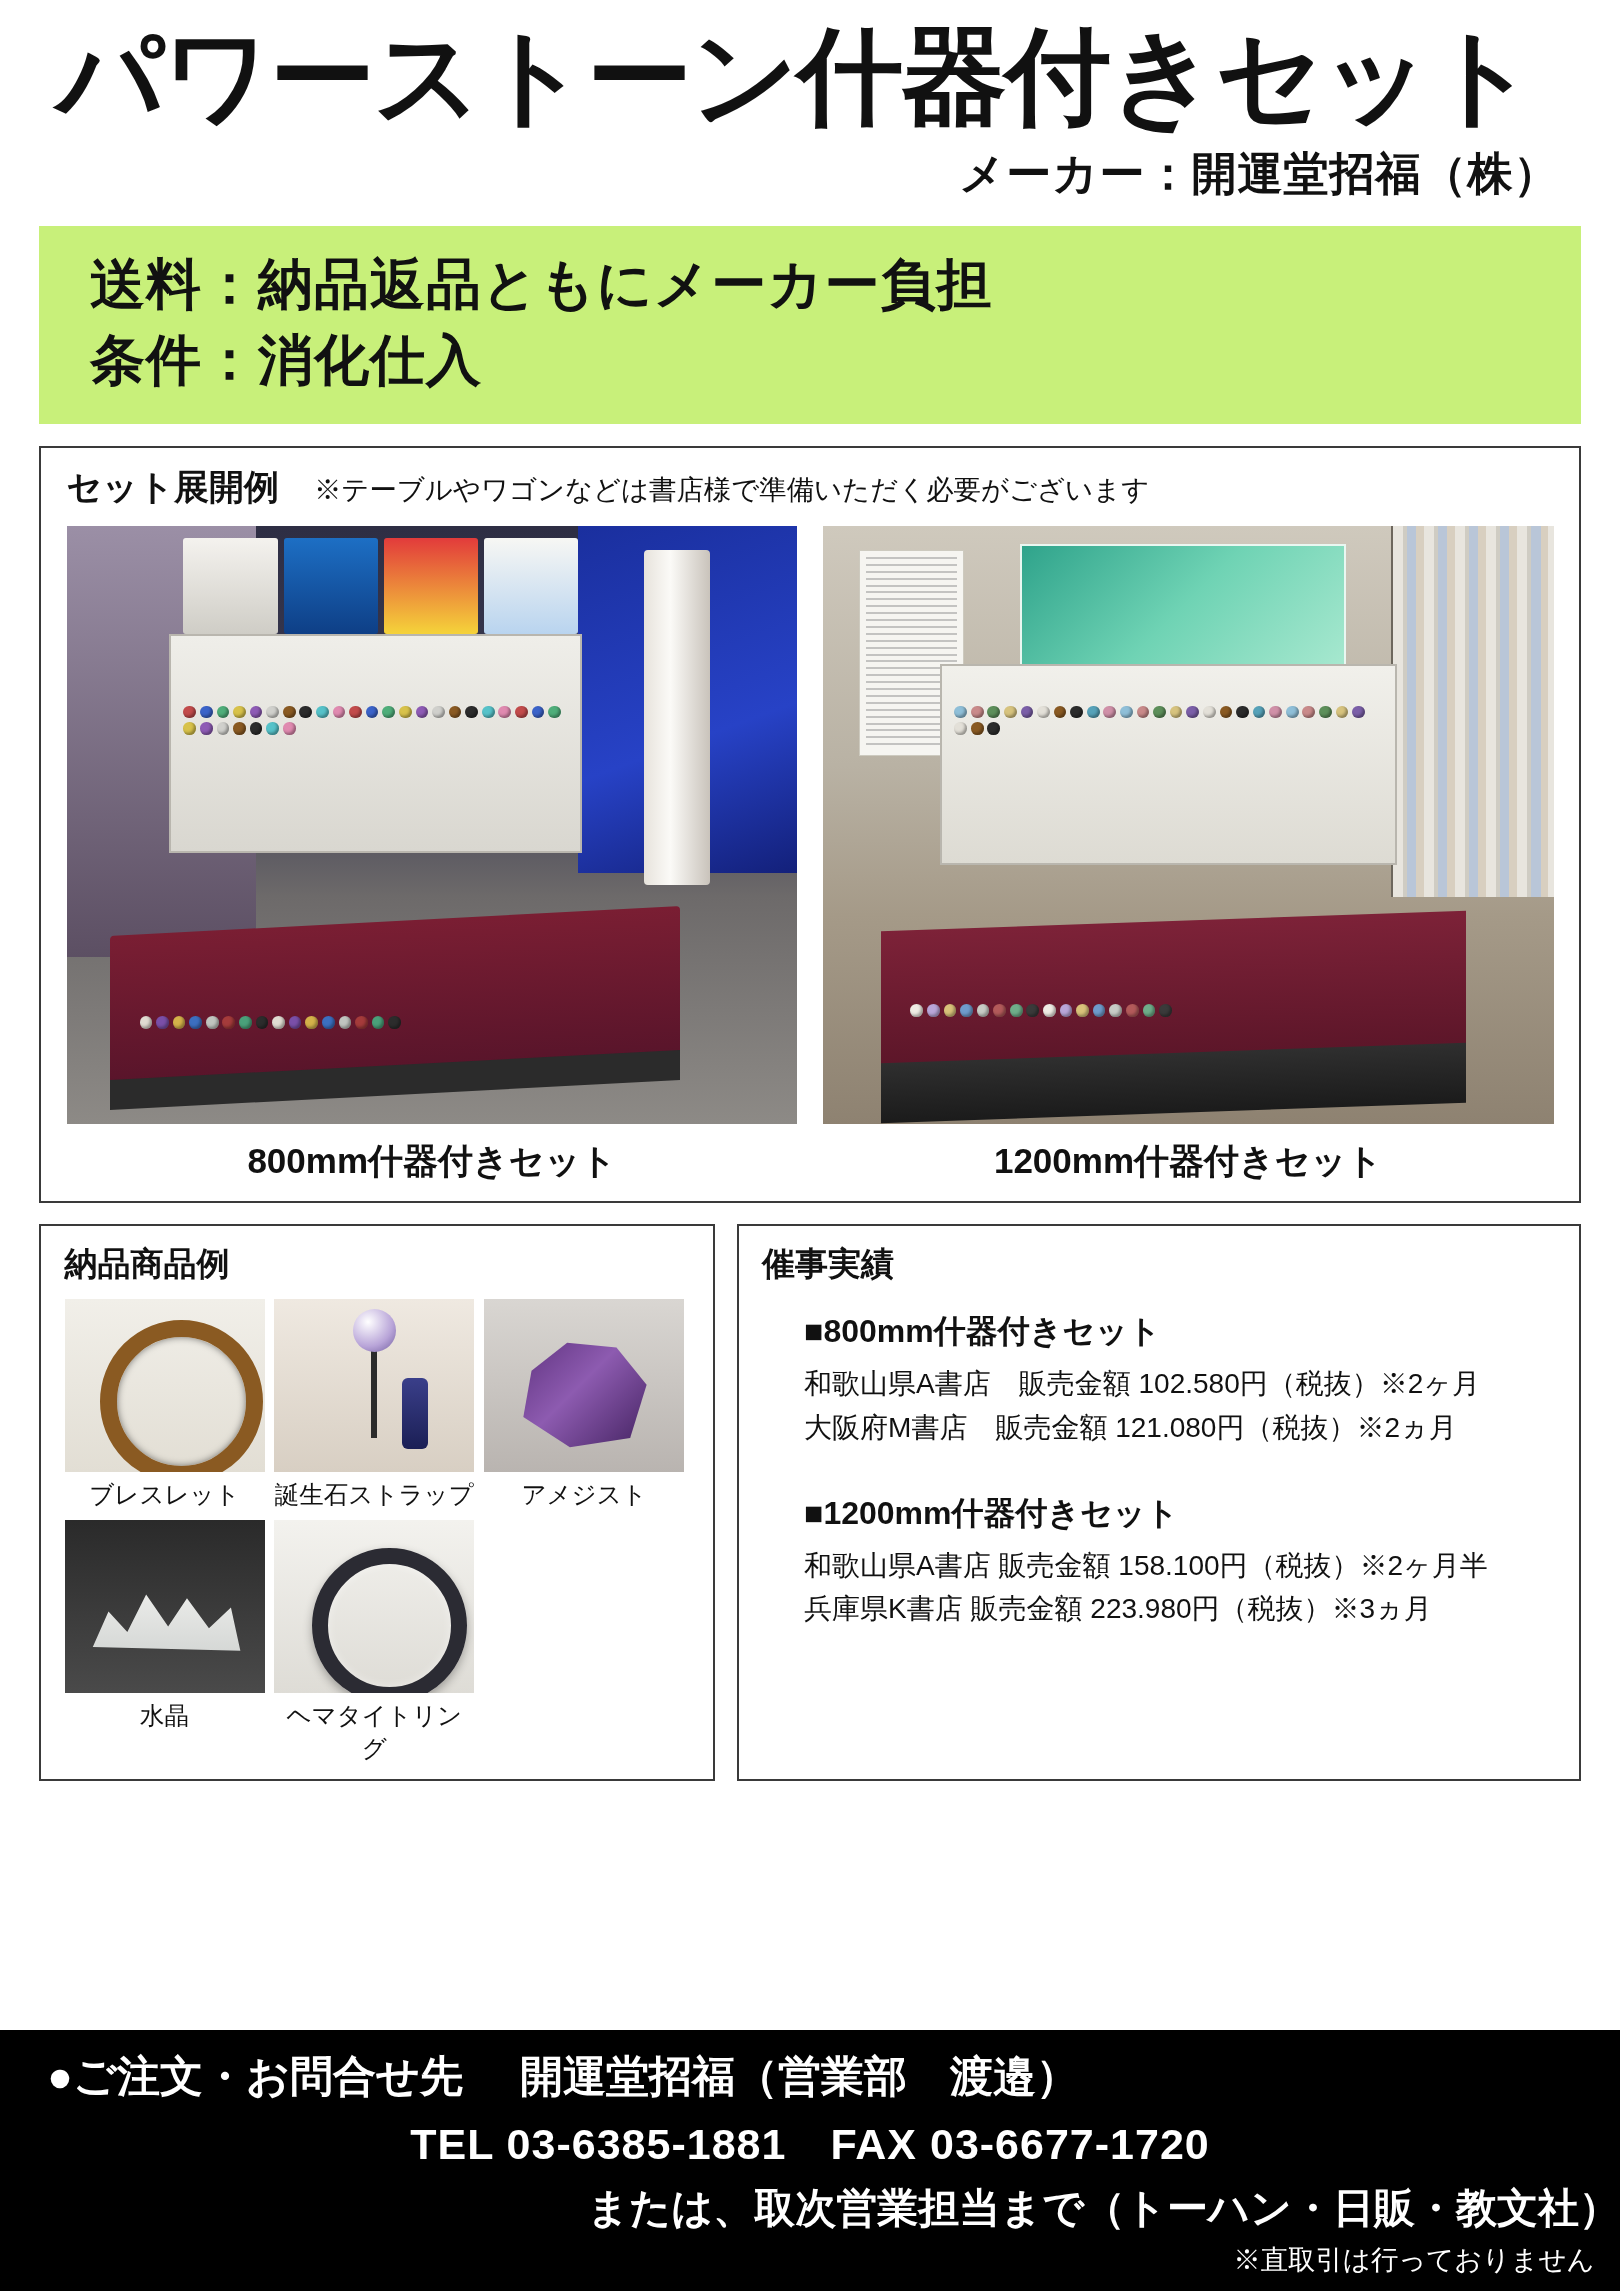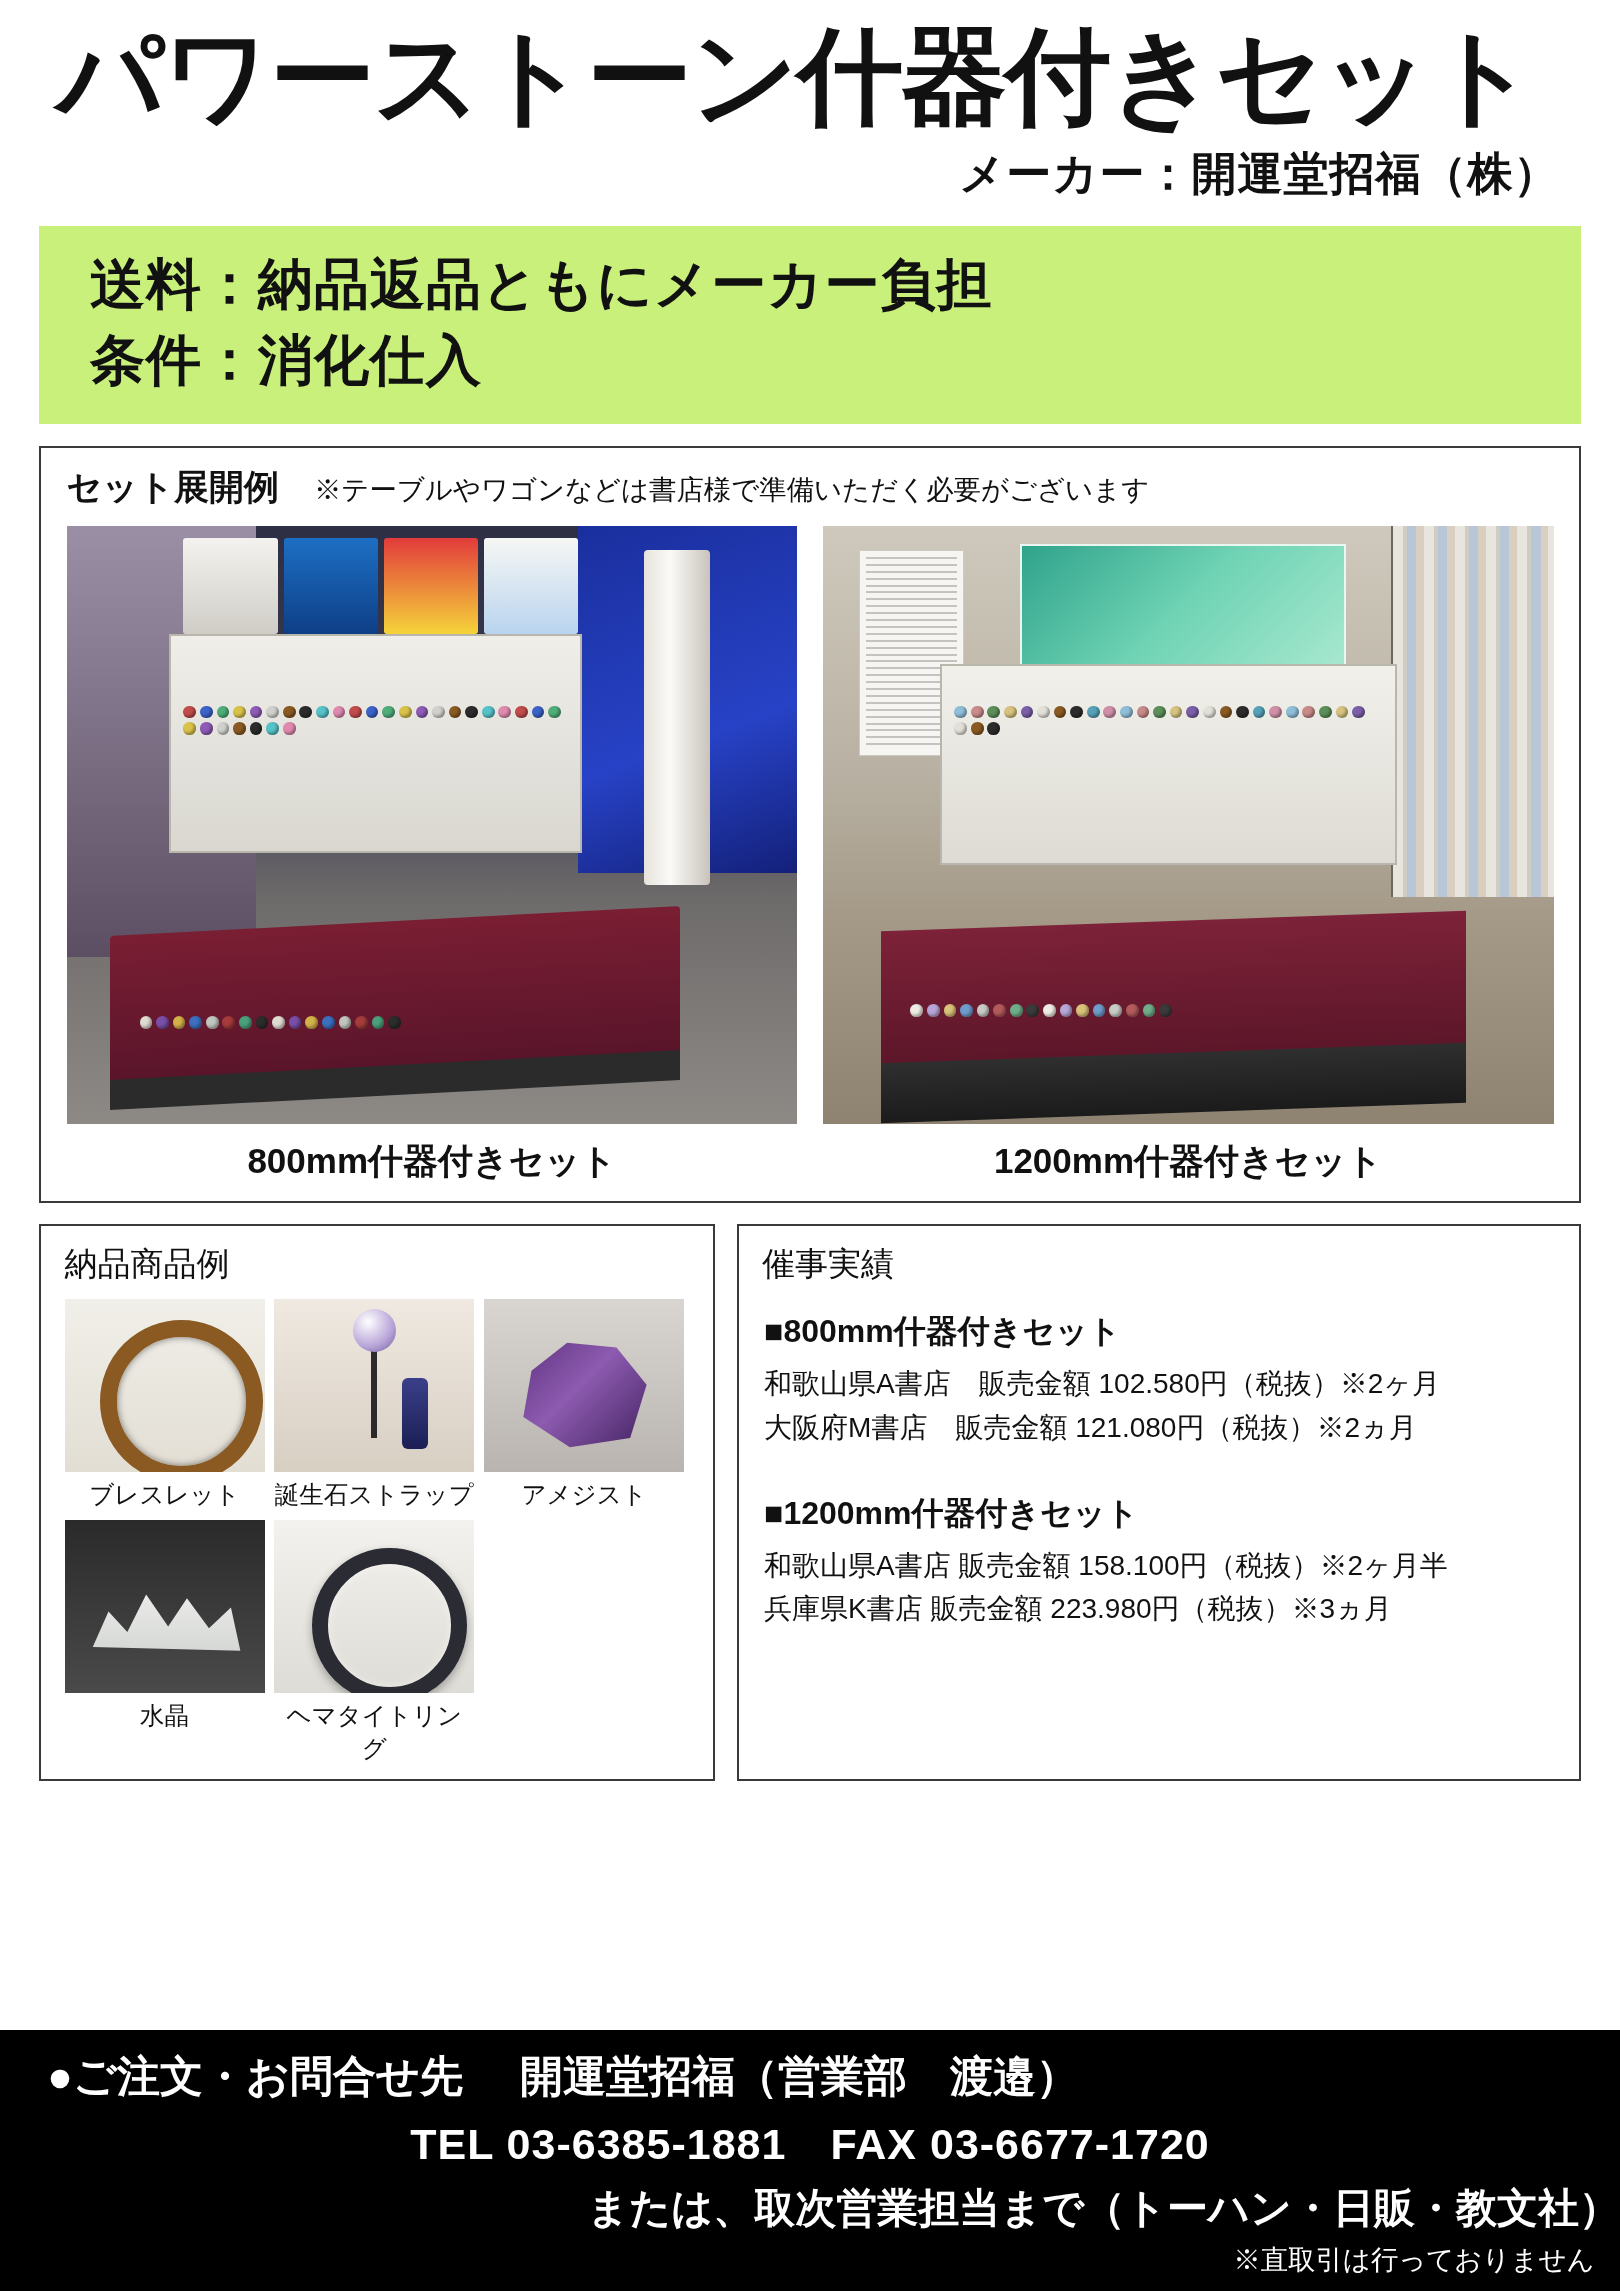--- a/index.html
+++ b/index.html
@@ -198,21 +198,21 @@
     display: flex;
     gap: 21.6px;
     margin-top: 21.6px;
   }
   .panel {
     border: 2.9px solid #3a3a3a;
     box-sizing: border-box;
   }
   .panel-title {
     font-size: 33px;
-    font-weight: 400;
+    font-weight: 700;
     padding: 15.7px 0 5.9px 23.5px;
   }
   .panel-left { width: 676px; }
   .panel-right { flex: 1; }
 
   .goods-grid {
     display: flex;
     flex-wrap: wrap;
     gap: 9.8px;
     padding: 5.9px 0 13.7px 23.5px;
@@ -275,21 +275,21 @@
     background: radial-gradient(circle at 35% 30%,#fff,#b8a4d8 60%,#6d5a9c);
   }
   .strap-stick {
     position: absolute; left: 64%; top: 46%;
     width: 25.5px; height: 71px;
     border-radius: 5.9px;
     background: linear-gradient(180deg,#3a3f8a,#1b1f55);
   }
 
   
-  .res-block { padding: 3.9px 0 0 25.5px; }
+  .res-block { padding: 3.9px 0 0 25.5px; margin-left: 40px; }
   .res-head {
     font-size: 32px; font-weight: 700;
     padding: 13.7px 0 7.8px 0;
   }
   .res-line {
     font-size: 28px;
     line-height: 1.55;
     white-space: nowrap;
   }
   .res-gap { height: 25.5px; }

